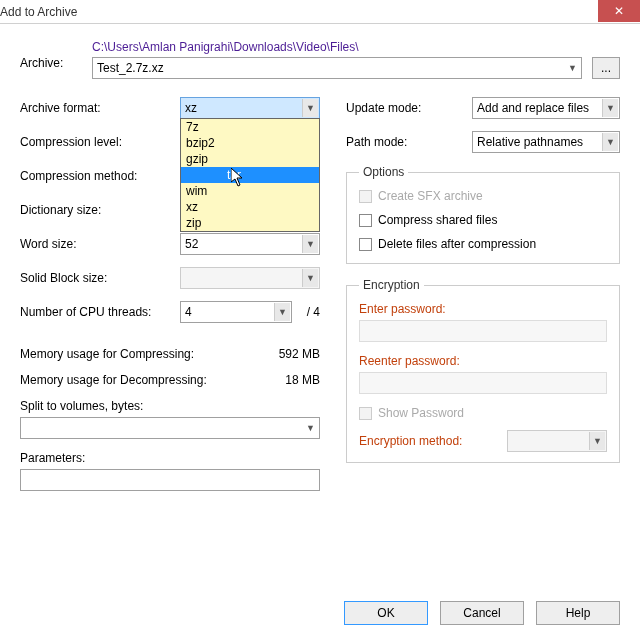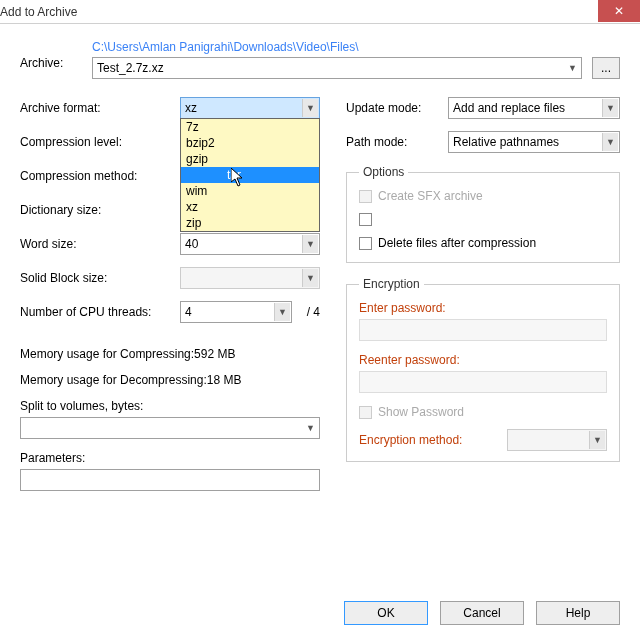--- a/index.html
+++ b/index.html
@@ -4,46 +4,46 @@
 <style>
 * { box-sizing: border-box; font-family: "Segoe UI", Tahoma, sans-serif; font-size: 12px; }
 body { margin: 0; background: #fff; width: 640px; height: 639px; overflow: hidden; position: relative; }
 .titlebar { height: 24px; display: flex; align-items: center; justify-content: flex-start; position: relative; border-bottom: 1px solid #d0d0d0; }
 .title { color: #333; }
 .close-btn { position: absolute; right: 0; top: 0; width: 42px; height: 22px; background: #c75050; color: #fff; display: flex; align-items: center; justify-content: center; font-size: 12px; cursor: pointer; }
 .content { padding: 16px 20px 8px 20px; }
 .toprow { display: flex; align-items: flex-start; gap: 14px; margin-bottom: 18px; }
 .toprow .lbl { width: 58px; padding-top: 16px; }
 .toprow .col { flex: 1; }
-.path { font-size: 12px; color: #3b82f6; margin-bottom: 3px; }
+.path { font-size: 12px; color: #4c1d95; margin-bottom: 3px; }
 .filerow { display: flex; gap: 10px; align-items: center; }
 .filesel { flex: 1; height: 22px; border: 1px solid #a0a0a0; background: #fff; padding: 0 4px; display: flex; align-items: center; justify-content: space-between; }
 .filesel .arrow { font-size: 9px; color: #555; }
 .browse { width: 28px; height: 22px; border: 1px solid #a0a0a0; background: #eee; display: flex; align-items: center; justify-content: center; cursor: pointer; }
 .cols { display: flex; gap: 26px; }
 .leftcol { width: 300px; }
 .rightcol { flex: 1; }
 .frow { display: flex; align-items: center; margin-bottom: 12px; height: 22px; }
 .flabel { width: 160px; }
 .fcontrol { flex: 1; position: relative; }
 .drop { width: 100%; height: 22px; border: 1px solid #a0a0a0; background: #fff; display: flex; align-items: center; justify-content: space-between; padding: 0 4px; cursor: pointer; }
 .drop .arrow { width: 16px; text-align: center; font-size: 9px; color: #555; background: #e8e8e8; height: 18px; display: flex; align-items: center; justify-content: center; margin-right: -3px; border-left: 1px solid #ccc; }
 .drop.highlight { background: #cfe8ff; border: 1px solid #66a3e0; }
 .drop.disabled { background: #f5f5f5; color: #aaa; border-color: #ccc; }
 .dropdown-list { position: absolute; top: 21px; left: 0; width: 100%; background: #fef9c3; border: 1px solid #666; z-index: 50; }
 .dd-item { padding: 1px 5px; cursor: pointer; }
 .dd-item.hover { background: #1e90ff; color: #fff; padding-left: 46px; }
-.memrow { display: flex; margin-bottom: 12px; }
+.memrow { display: flex; justify-content: space-between; margin-bottom: 12px; }
 .numthreads { display: flex; align-items: center; gap: 10px; }
 .numthreads .drop { width: 112px; }
 .numthreads .total { flex: 1; text-align: right; }
 .wideinput { width: 100%; height: 22px; border: 1px solid #a0a0a0; background: #fff; display: flex; align-items: center; justify-content: flex-end; padding: 0 4px; }
 .wideinput .arrow { font-size: 9px; color: #555; }
 .textinput { width: 100%; height: 22px; border: 1px solid #a0a0a0; background: #fff; }
-.rightdrop { width: 172px; }
+.rightdrop { width: 148px; }
 fieldset { border: 1px solid #ccc; margin: 0 0 14px 0; padding: 10px 12px; }
 legend { color: #333; padding: 0 4px; }
 .check { display: flex; align-items: center; gap: 6px; margin-bottom: 10px; cursor: pointer; }
 .check.disabled { color: #aaa; cursor: default; }
 .checkbox { width: 13px; height: 13px; border: 1px solid #888; background: #fff; flex-shrink: 0; }
 .check.disabled .checkbox { border-color: #ccc; background: #f3f3f3; }
 .enc-label { color: #c2410c; margin-bottom: 4px; }
 .enc-input { width: 100%; height: 22px; border: 1px solid #ddd; background: #f7f7f7; margin-bottom: 12px; }
 .enc-row { display: flex; align-items: center; justify-content: space-between; gap: 10px; }
 .enc-row .drop { width: 100px; }
@@ -119,21 +119,21 @@
             <span>16 MB</span>
             <span class="arrow">▼</span>
           </div>
         </div>
       </div>
 
       <div class="frow">
         <div class="flabel">Word size:</div>
         <div class="fcontrol">
           <div class="drop">
-            <span>40</span>
+            <span>52</span>
             <span class="arrow">▼</span>
           </div>
         </div>
       </div>
 
       <div class="frow">
         <div class="flabel">Solid Block size:</div>
         <div class="fcontrol">
           <div class="drop disabled">
             <span></span>
@@ -195,20 +195,21 @@
       </div>
 
       <fieldset>
         <legend>Options</legend>
         <div class="check disabled">
           <div class="checkbox"></div>
           <span>Create SFX archive</span>
         </div>
         <div class="check">
           <div class="checkbox"></div>
+          <span>Compress shared files</span>
         </div>
         <div class="check" style="margin-bottom:2px">
           <div class="checkbox"></div>
           <span>Delete files after compression</span>
         </div>
       </fieldset>
 
       <fieldset>
         <legend>Encryption</legend>
         <div class="enc-label">Enter password:</div>

